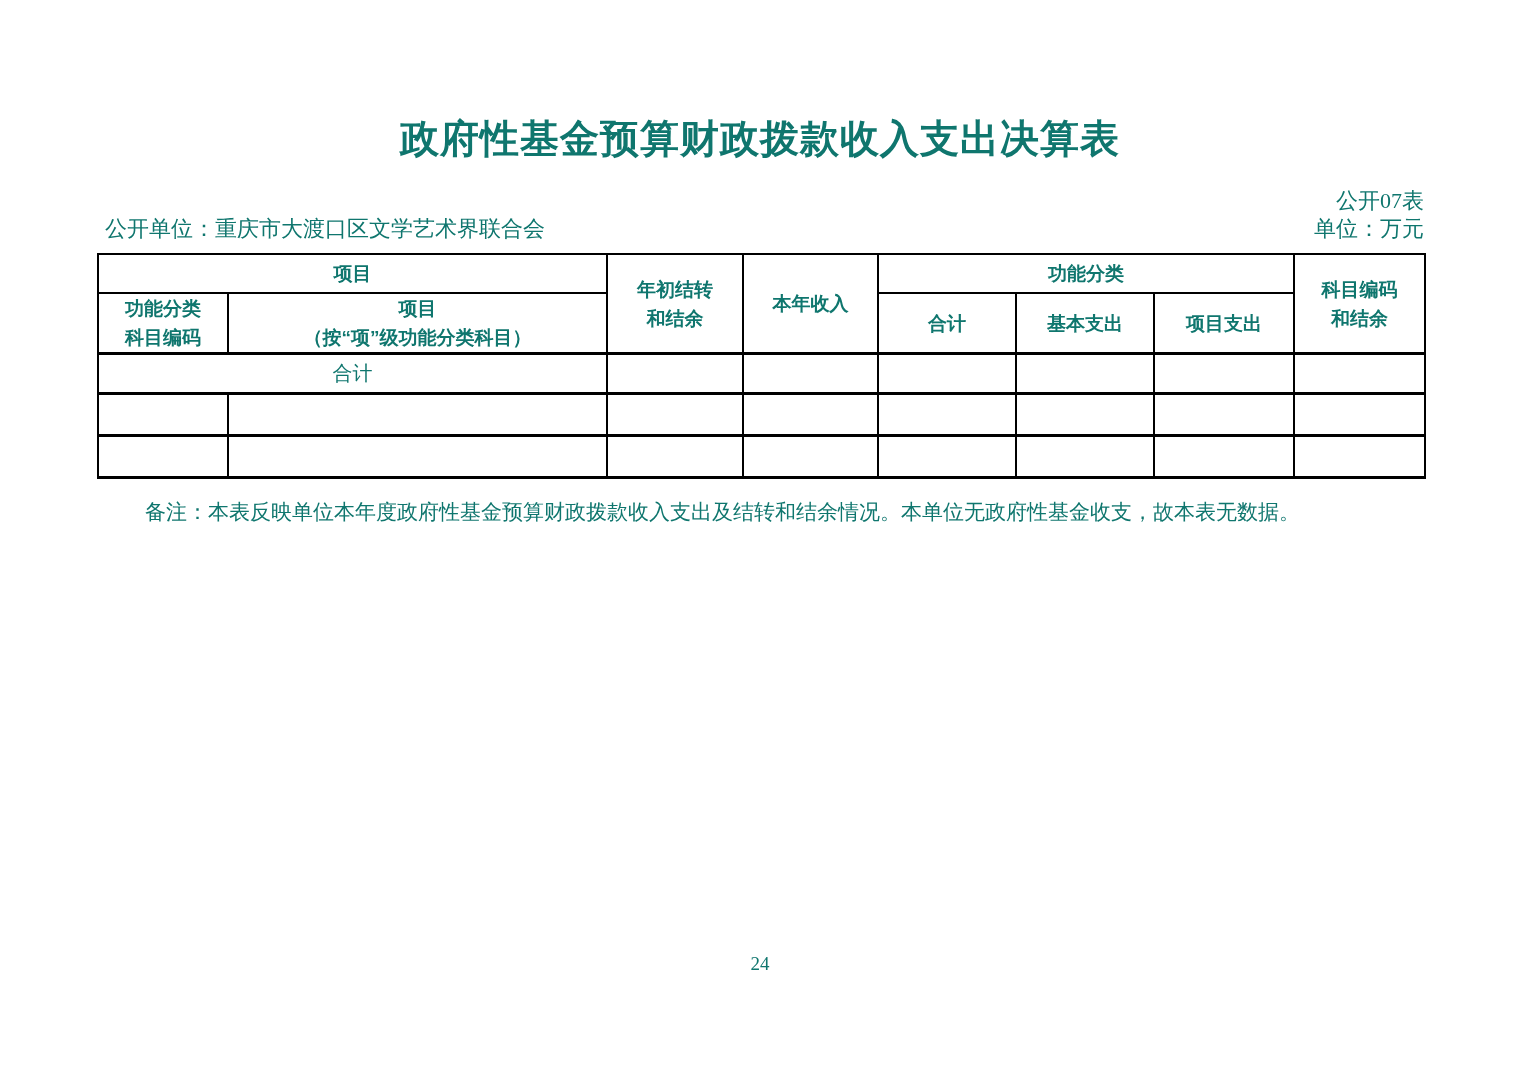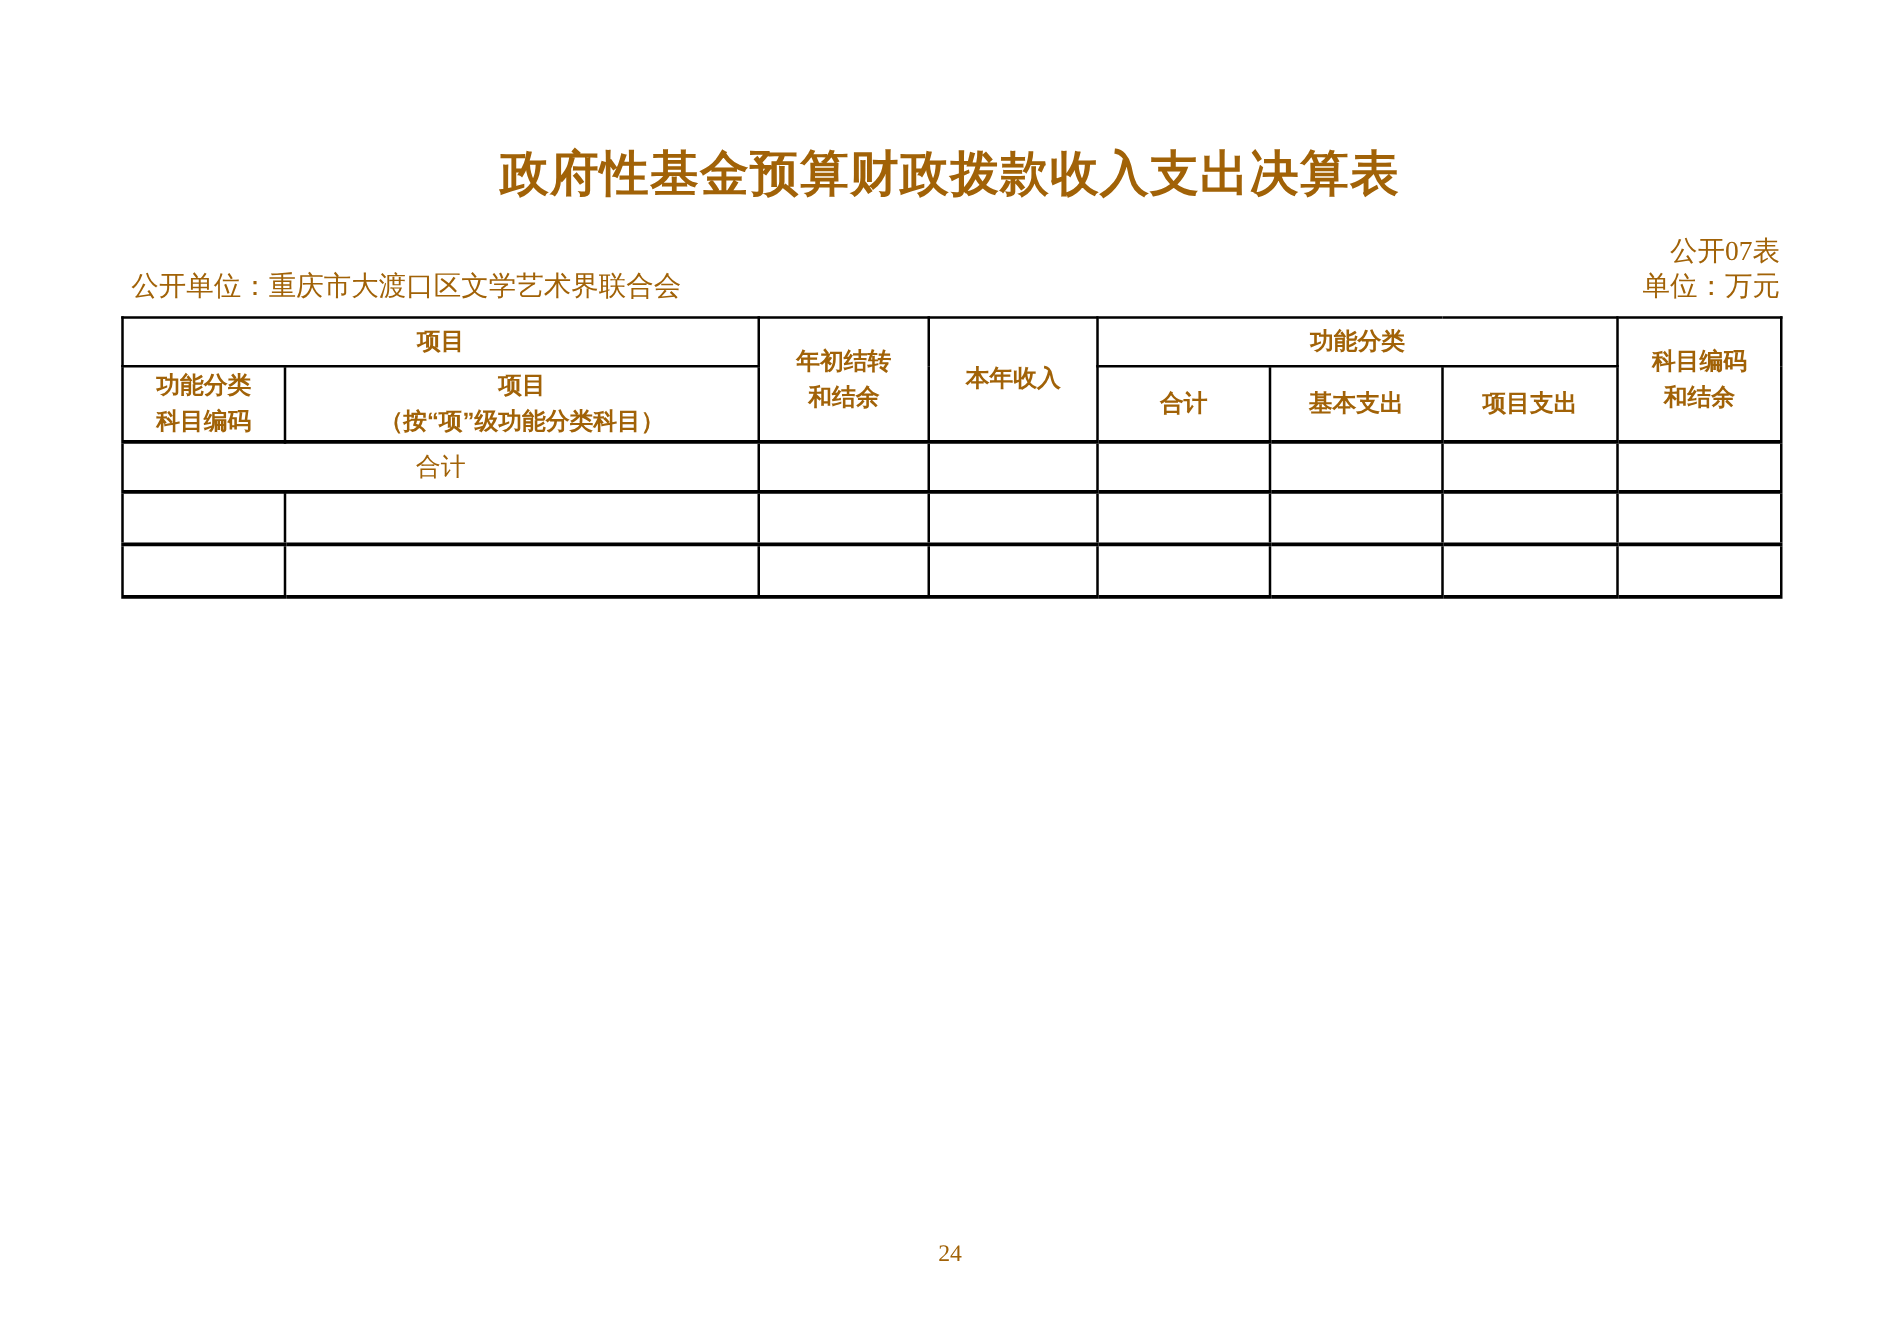--- a/index.html
+++ b/index.html
@@ -1,21 +1,21 @@
 <!DOCTYPE html>
 <html><head>
 <meta charset="utf-8">
 <style>
   html, body { margin: 0; padding: 0; background: #ffffff; }
   .page {
     position: relative;
     width: 1520px;
     height: 1074px;
     background: #ffffff;
-    color: #a16207;
+    color: #0f766e;
     font-family: "Liberation Serif", serif;
     overflow: hidden;
   }
   .title {
     position: absolute;
     top: 112px;
     left: 0;
     width: 100%;
     margin: 0;
     text-align: center;
@@ -82,21 +82,20 @@
     margin: 0;
     font-size: 21px;
   }
   .page-number {
     position: absolute;
     top: 953px;
     left: 0;
     width: 100%;
     text-align: center;
     font-size: 19px;
-    margin-top: 40px;
   }
 </style>
 </head>
 <body>
 
 <div class="page">
 
   <h1 class="title">政府性基金预算财政拨款收入支出决算表</h1>
 
   <div class="meta-code">公开07表</div>
@@ -163,16 +162,17 @@
         <td></td>
         <td></td>
         <td></td>
         <td></td>
         <td></td>
         <td></td>
       </tr>
     </tbody>
   </table>
 
+  <p class="note">备注：本表反映单位本年度政府性基金预算财政拨款收入支出及结转和结余情况。本单位无政府性基金收支，故本表无数据。</p>
 
   <div class="page-number">24</div>
 
 </div>
 
 </body></html>

